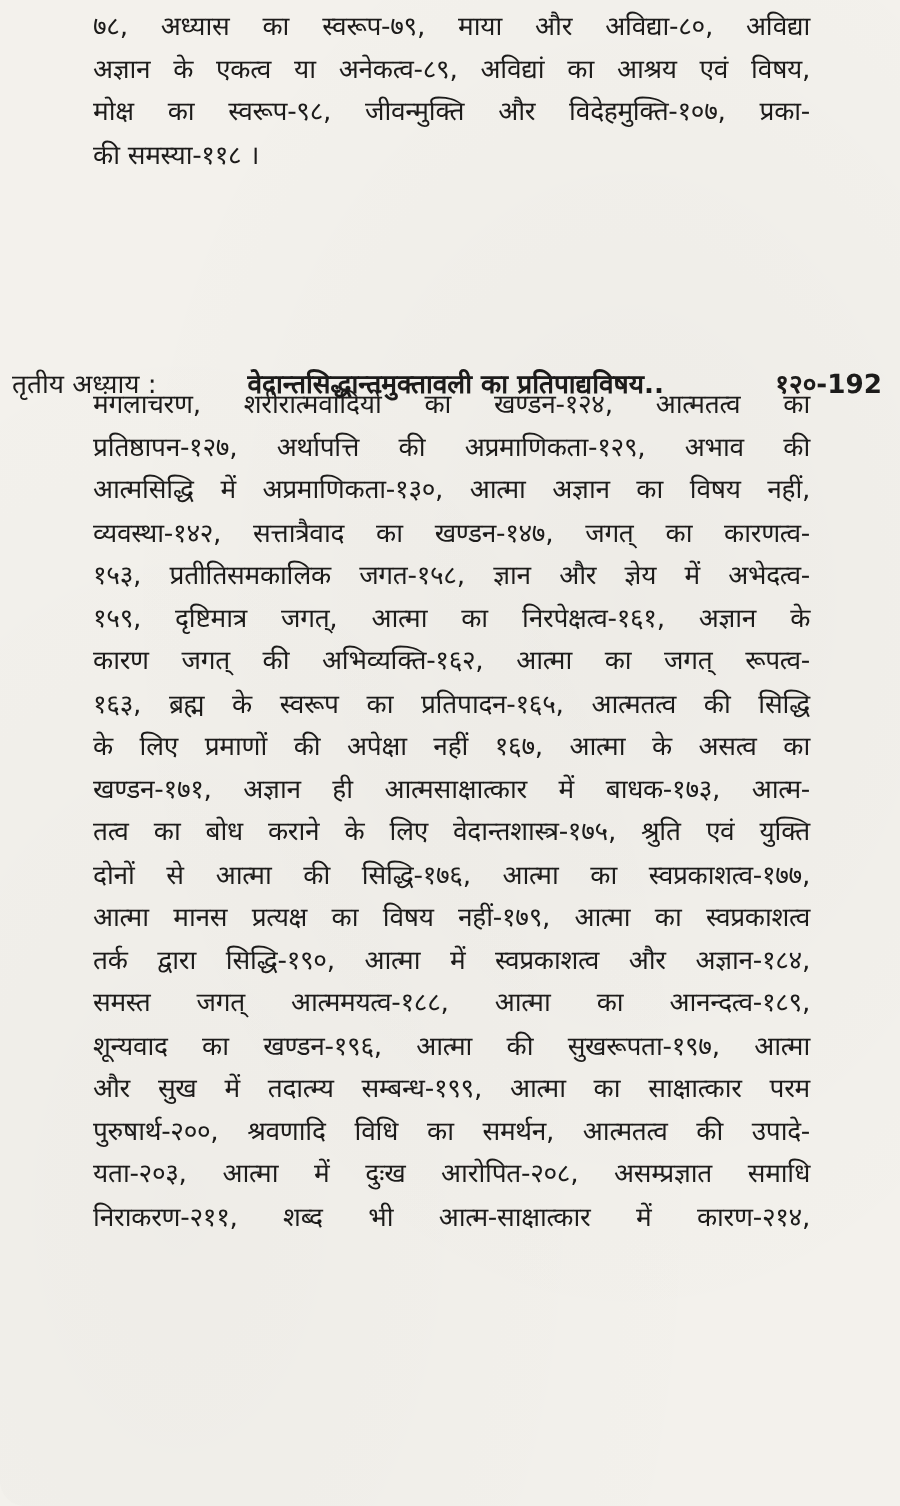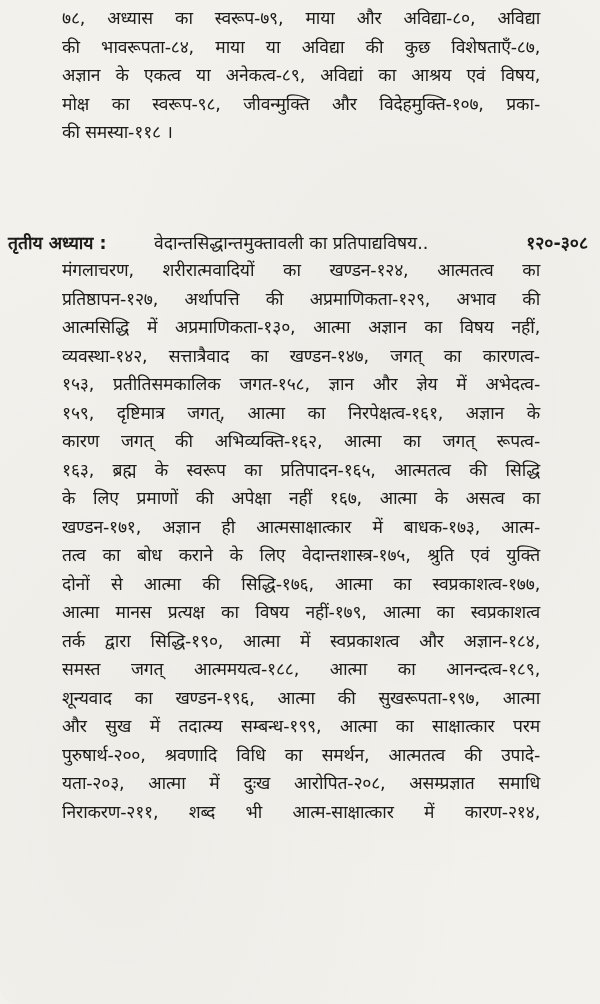--- a/index.html
+++ b/index.html
@@ -52,51 +52,52 @@
       height: 30px;
       line-height: 30px;
       font-size: 17.5px;
       white-space: nowrap;
       display: flex;
       align-items: baseline;
     }
     .heading .label {
       display: inline-block;
       width: 146px;
-      font-weight: 700;
+      font-weight: 400;
+      margin-top: 14px;
     }
     .heading .title {
       display: inline-block;
       flex: 1;
-      font-weight: 400;
+      font-weight: 700;
+      margin-left: 11px;
     }
     .heading .pages {
       display: inline-block;
       font-weight: 600;
       padding-right: 6px;
     }
     .block-main { top: 256px; }
   </style>
 </head>
 <body>
 
 <div class="page">
 
   <div class="block block-top">
     <span class="line">७८, अध्यास का स्वरूप-७९, माया और अविद्या-८०, अविद्या</span>
-    <span class="line">की भावरूपता-८४, माया या अविद्या की कुछ विशेषताएँ-८७,</span>
     <span class="line">अज्ञान के एकत्व या अनेकत्व-८९, अविद्यां का आश्रय एवं विषय,</span>
     <span class="line">मोक्ष का स्वरूप-९८, जीवन्मुक्ति और विदेहमुक्ति-१०७, प्रका-</span>
     <span class="line last">की समस्या-११८ ।</span>
   </div>
 
   <div class="heading">
     <span class="label">तृतीय अध्याय :</span>
     <span class="title">वेदान्तसिद्धान्तमुक्तावली का प्रतिपाद्यविषय..</span>
-    <span class="pages">१२०-३०८</span>
+    <span class="pages">१२०-192</span>
   </div>
 
   <div class="block block-main">
     <span class="line">मंगलाचरण, शरीरात्मवादियों का खण्डन-१२४, आत्मतत्व का</span>
     <span class="line">प्रतिष्ठापन-१२७, अर्थापत्ति की अप्रमाणिकता-१२९, अभाव की</span>
     <span class="line">आत्मसिद्धि में अप्रमाणिकता-१३०, आत्मा अज्ञान का विषय नहीं,</span>
     <span class="line">व्यवस्था-१४२, सत्तात्रैवाद का खण्डन-१४७, जगत् का कारणत्व-</span>
     <span class="line">१५३, प्रतीतिसमकालिक जगत-१५८, ज्ञान और ज्ञेय में अभेदत्व-</span>
     <span class="line">१५९, दृष्टिमात्र जगत्, आत्मा का निरपेक्षत्व-१६१, अज्ञान के</span>
     <span class="line">कारण जगत् की अभिव्यक्ति-१६२, आत्मा का जगत् रूपत्व-</span>

